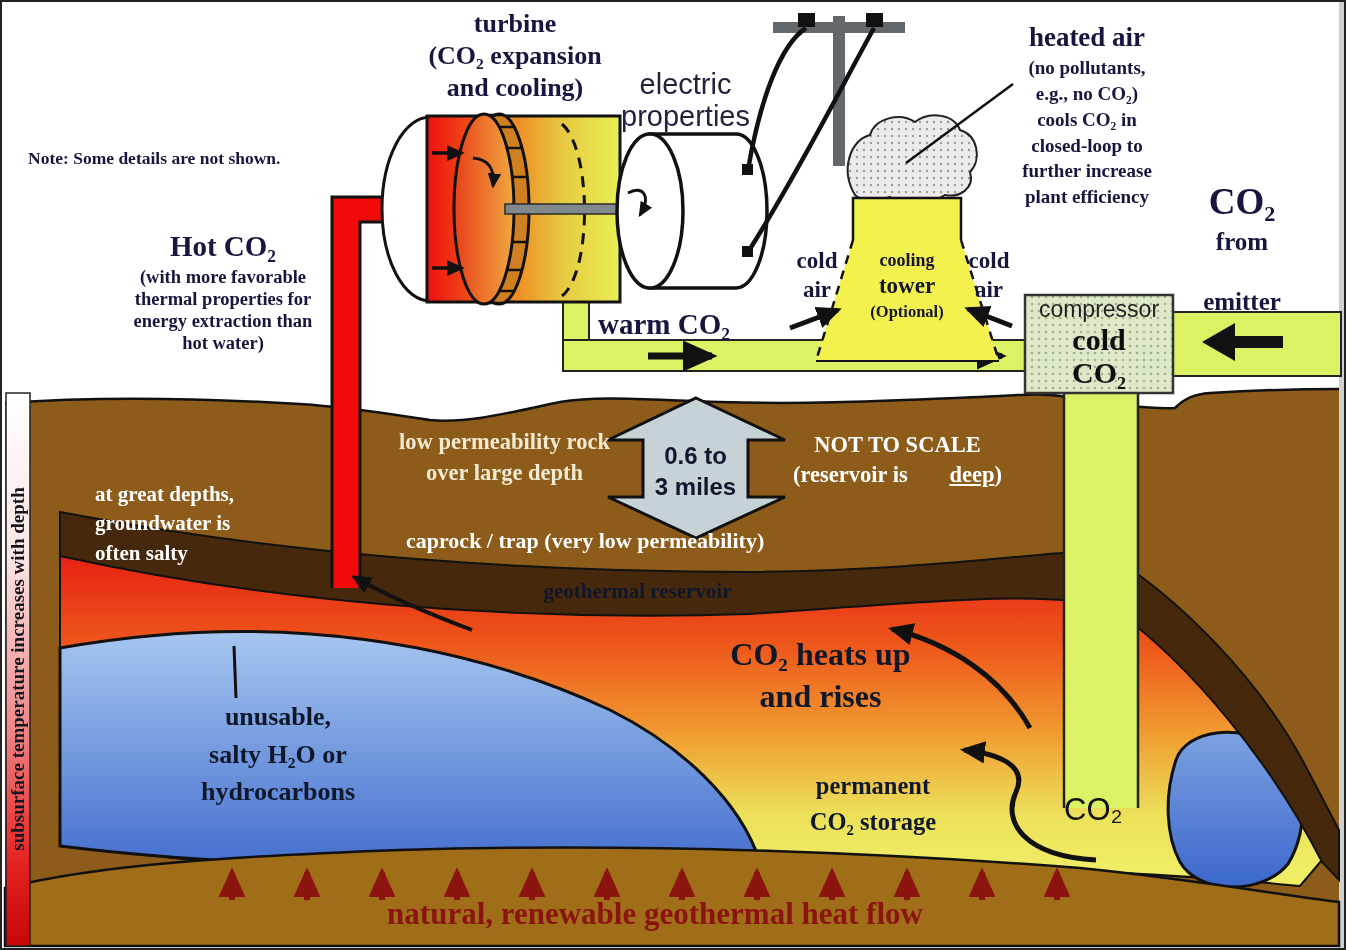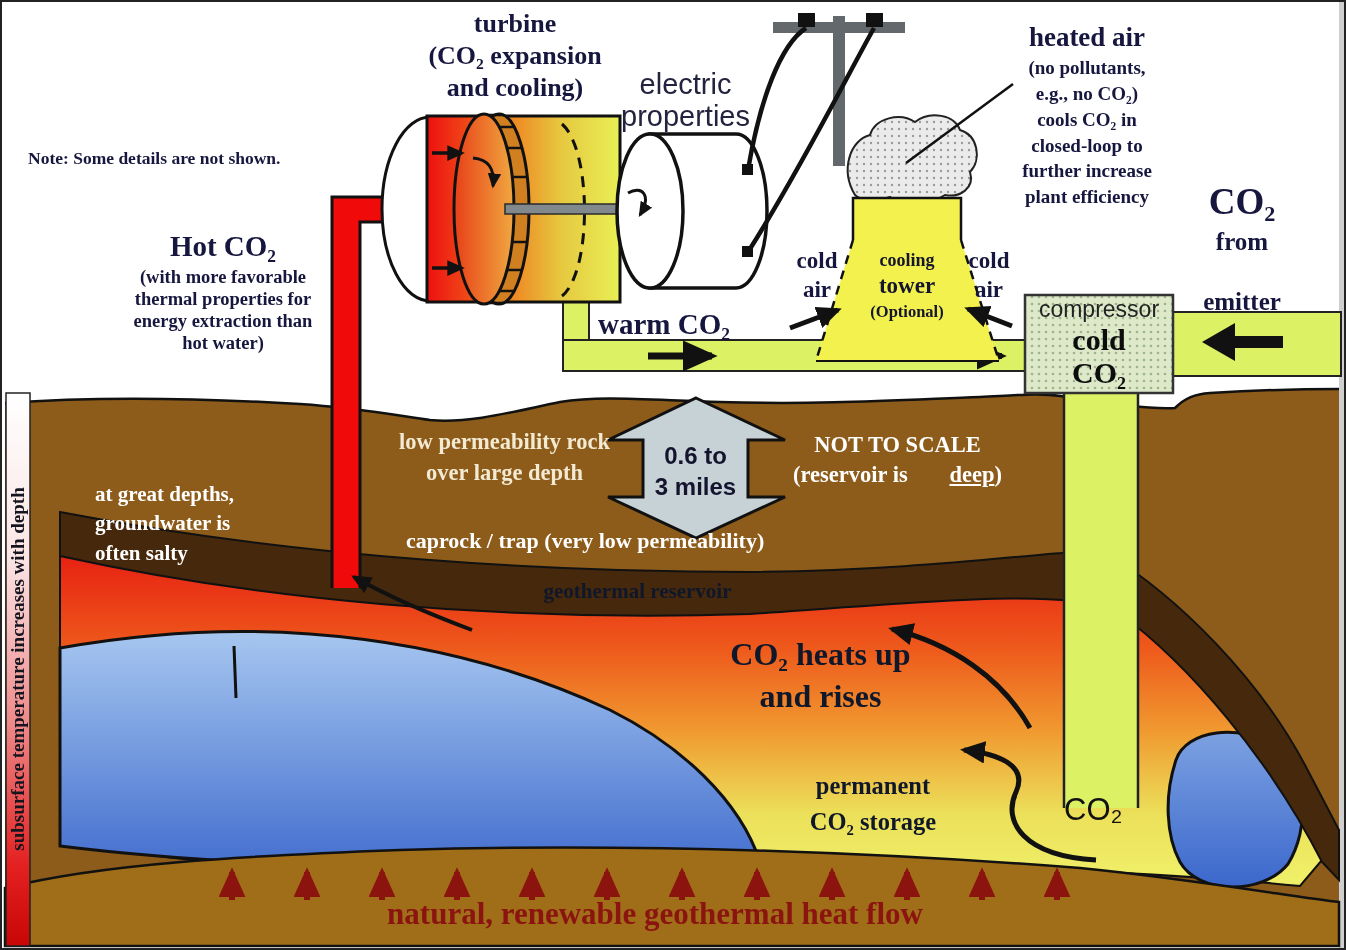--- a/index.html
+++ b/index.html
@@ -280,20 +280,25 @@
 
 <div class="lbl ctr blk" style="left:440px;top:578px;width:395px;font-size:21px;line-height:1.33;">
   <div>geothermal reservoir</div>
 </div>
 
 <div class="lbl ctr blk" style="left:718px;top:634px;width:205px;font-size:32px;line-height:1.3;">
   <div>CO₂ heats up</div>
   <div>and rises</div>
 </div>
 
+<div class="lbl ctr blk" style="left:178px;top:698px;width:200px;font-size:26px;line-height:1.45;">
+  <div>unusable,</div>
+  <div>salty H₂O or</div>
+  <div>hydrocarbons</div>
+</div>
 
 <div class="lbl ctr blk" style="left:778px;top:768px;width:190px;font-size:24.5px;line-height:1.45;">
   <div>permanent</div>
   <div>CO₂ storage</div>
 </div>
 
 <div class="lbl sans" style="left:1064px;top:792px;font-size:31px;color:#111;">CO₂</div>
 
 <div class="lbl ctr heatred" style="left:180px;top:896px;width:950px;font-size:31px;">natural, renewable geothermal heat flow</div>
 

